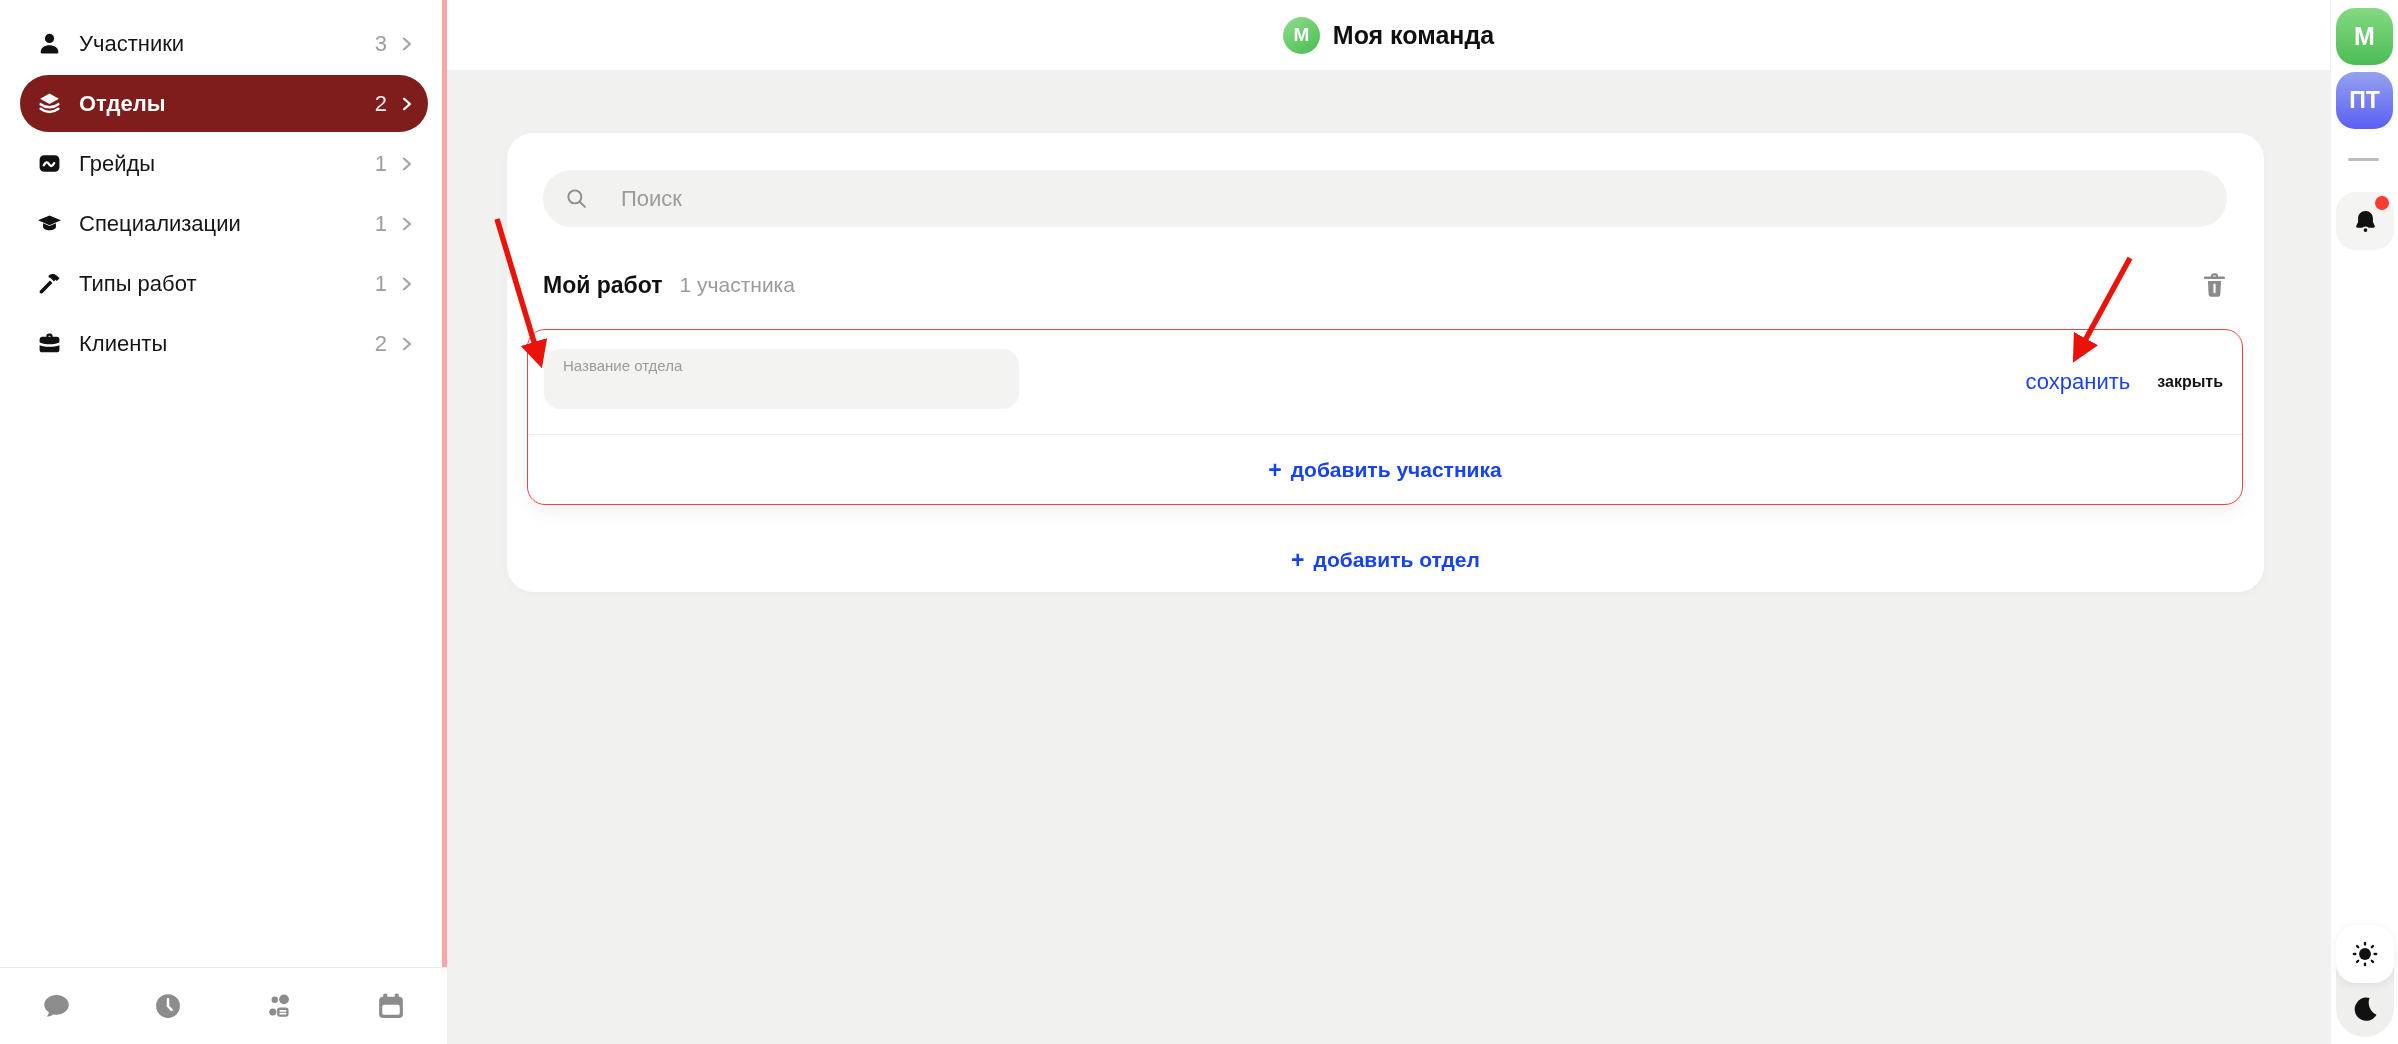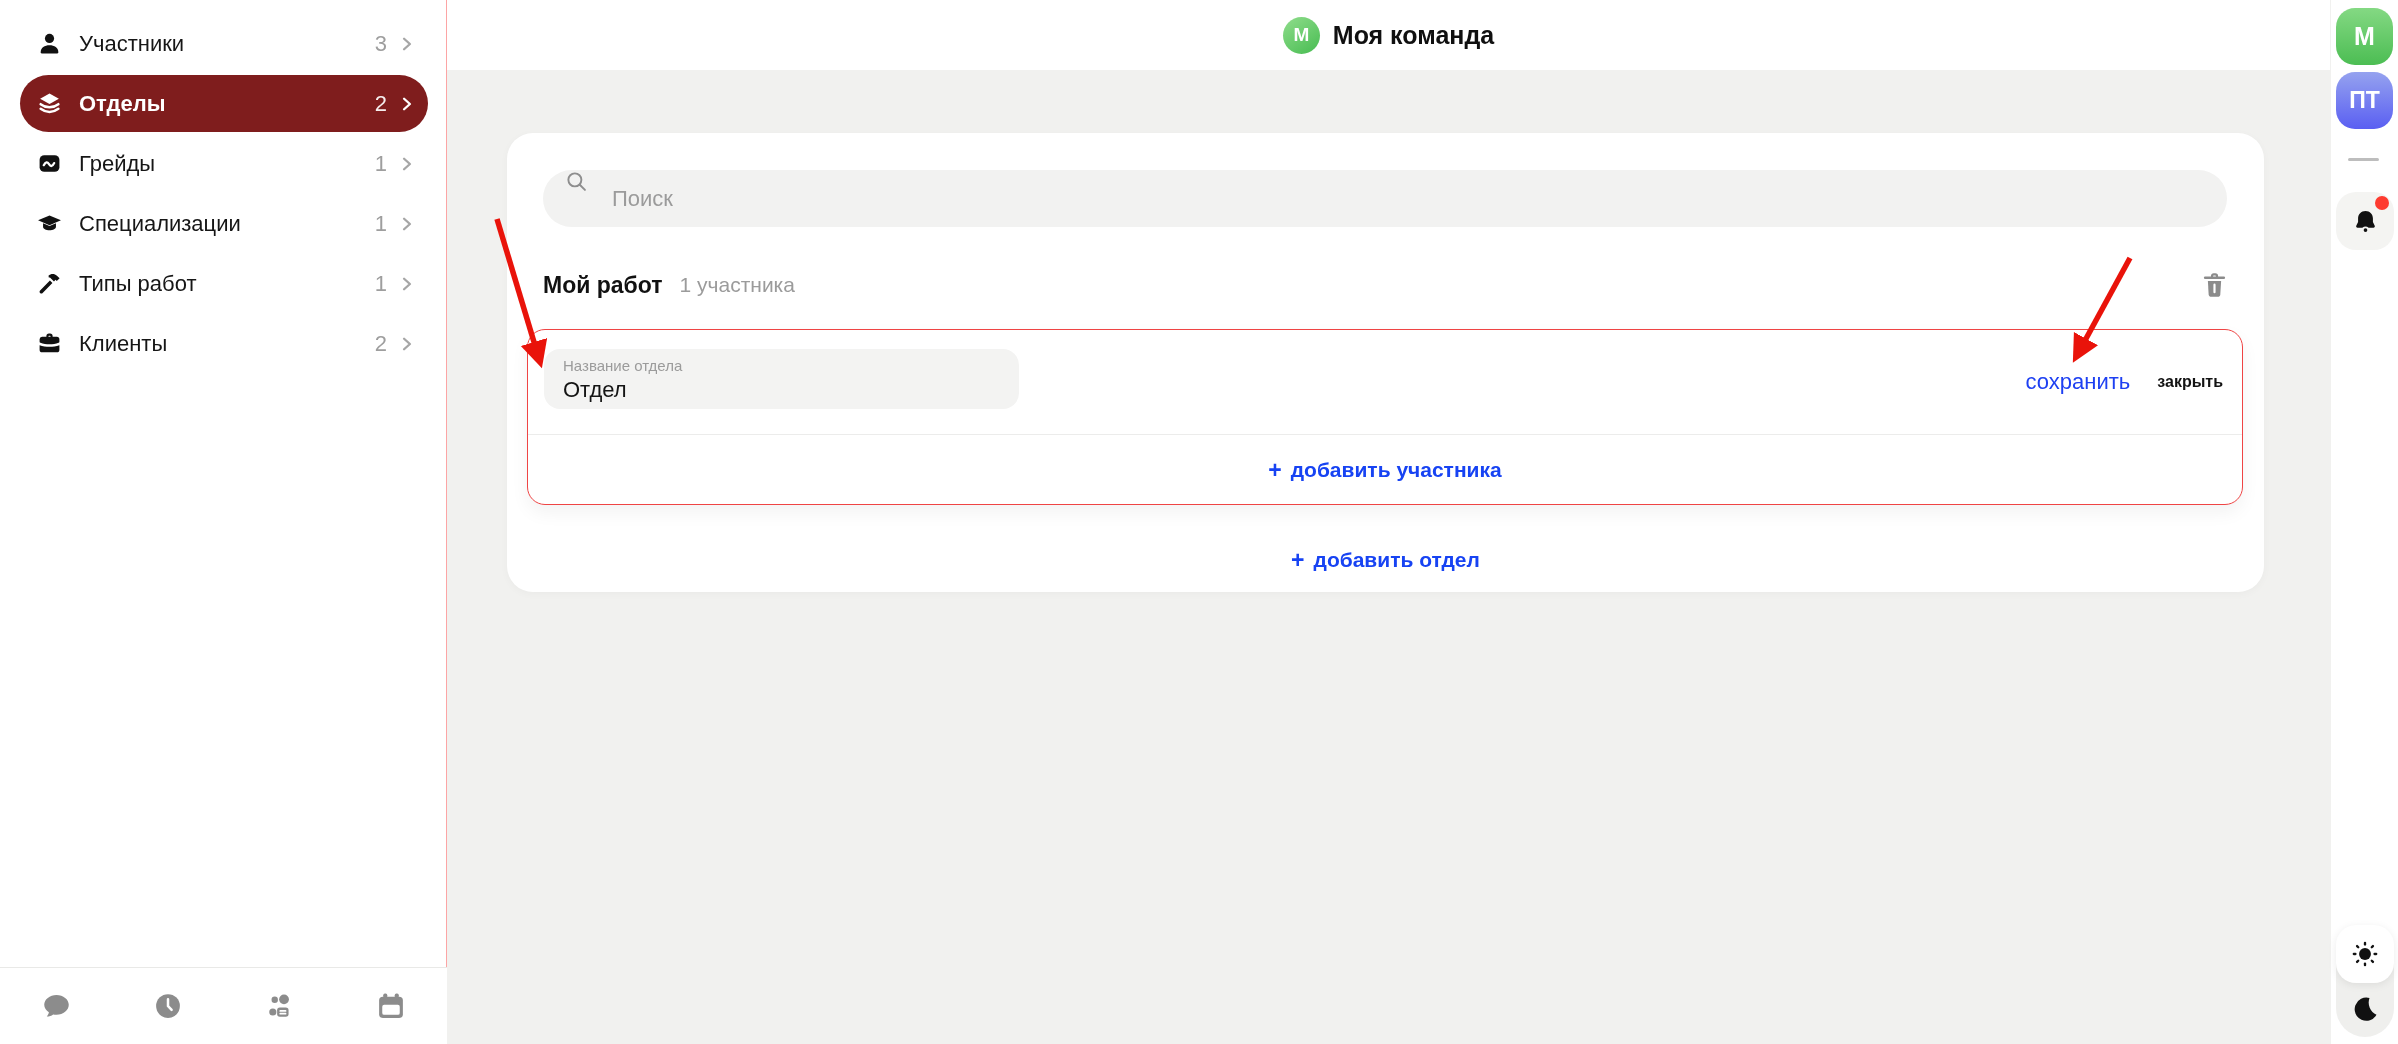--- a/index.html
+++ b/index.html
@@ -4,21 +4,21 @@
 <style>
   html,body{margin:0;padding:0;}
   body{
     width:2398px;height:1044px;position:relative;overflow:hidden;
     background:#ffffff;font-family:"Liberation Sans",sans-serif;color:#151515;
   }
   .icon svg{display:block;}
 
   
   .sidebar{position:absolute;left:0;top:0;width:447px;height:1044px;background:#fff;
-    border-right:1px solid #fca5a5;box-sizing:border-box;}
+    border-right:5px solid #fca5a5;box-sizing:border-box;}
   .menu{position:absolute;left:20px;top:15px;width:408px;}
   .menu-item{display:flex;align-items:center;height:57px;margin-bottom:3px;
     border-radius:29px;padding:0 14px 0 17px;box-sizing:border-box;cursor:pointer;}
   .menu-item .mi-icon{width:25px;height:25px;color:#111;flex:0 0 25px;}
   .menu-item .mi-label{flex:1;margin-left:17px;font-size:22px;font-weight:500;color:#161616;
     white-space:nowrap;}
   .menu-item .mi-count{font-size:22px;color:#9e9e9e;margin-right:13px;}
   .menu-item .mi-chevron{color:#a6a6a6;}
   .menu-item.active{background:#7f1d1d;}
   .menu-item.active .mi-icon{color:#fff;}
@@ -38,21 +38,21 @@
     background:linear-gradient(145deg,#90dd8c,#47bc51);color:#fff;font-size:19px;font-weight:600;
     display:flex;align-items:center;justify-content:center;}
   .header-title{font-size:25px;font-weight:700;color:#101010;}
 
   
   .main{position:absolute;left:447px;top:70px;width:1883px;height:974px;background:#f1f1ef;}
   .card{position:absolute;left:60px;top:63px;width:1757px;height:459px;background:#fff;
     border-radius:26px;box-shadow:0 2px 8px rgba(0,0,0,.03);}
 
   .search{position:absolute;left:36px;top:37px;right:37px;height:57px;background:#f2f2f1;
-    border-radius:29px;display:flex;padding:0 10px 0 22px;box-sizing:border-box;gap:22px;}
+    border-radius:29px;display:flex;align-items:center;padding:0 10px 0 22px;box-sizing:border-box;gap:31px;}
   .search input{flex:1;border:none;outline:none;background:transparent;font-size:22px;
     font-family:"Liberation Sans",sans-serif;color:#333;}
   .search input::placeholder{color:#9b9b9b;}
 
   .dept-header{position:absolute;left:36px;top:132px;right:37px;height:40px;
     display:flex;align-items:center;}
   .dept-name{font-size:23px;font-weight:700;color:#111;}
   .dept-members{font-size:21px;color:#9b9b9b;margin-left:17px;}
   .trash-btn{margin-left:auto;color:#8b8b8b;cursor:pointer;}
 
@@ -265,21 +265,20 @@
             <path d="M9.6 5V3.9c0-.9.7-1.6 1.6-1.6h1.6c.9 0 1.6.7 1.6 1.6V5" stroke="currentColor" stroke-width="2.1" fill="none"></path>
             <path d="M5.6 8.6h12.8l-.8 13c-.1 1.3-1.2 2.3-2.5 2.3H8.9c-1.3 0-2.4-1-2.5-2.3z" fill="currentColor"></path>
             <path d="M12 12.2v7.3" stroke="#fff" stroke-width="2.1" stroke-linecap="round"></path>
           </svg>
       </span>
     </div>
 
     <div class="inner-card">
       <div class="field">
         <div class="field-label">Название отдела</div>
-        <input type="text" value="Отдел" style="">
       </div>
       <div class="actions">
         <span class="save-btn">сохранить</span>
         <span class="close-btn">закрыть</span>
       </div>
       <div class="inner-divider"></div>
       <div class="add-member">
         <span class="plus">+</span>
         <span>добавить участника</span>
       </div>

